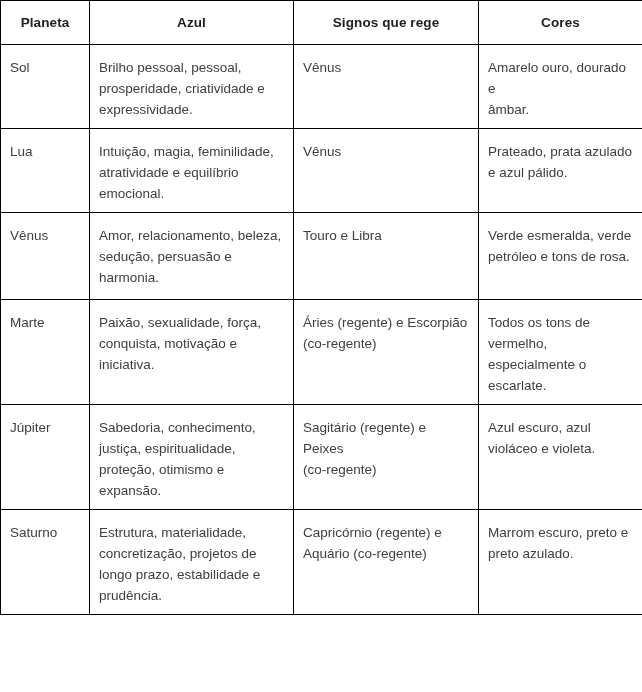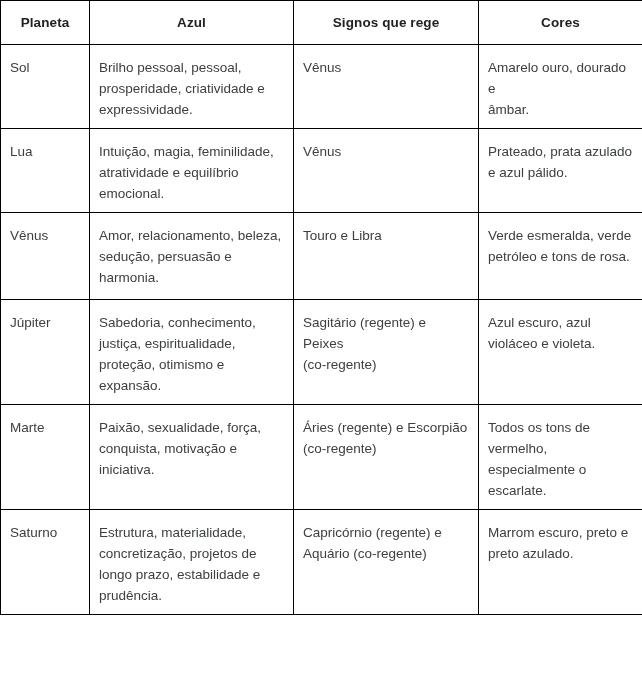--- a/index.html
+++ b/index.html
@@ -86,42 +86,42 @@
       </tr>
       <tr style="height:87px">
         <td>Vênus</td>
         <td>Amor, relacionamento, beleza,
 sedução, persuasão e
 harmonia.</td>
         <td>Touro e Libra</td>
         <td>Verde esmeralda, verde
 petróleo e tons de rosa.</td>
       </tr>
-      <tr style="height:104px">
-        <td>Júpiter</td>
-        <td>Sabedoria, conhecimento,
-justiça, espiritualidade,
-proteção, otimismo e
-expansão.</td>
-        <td>Sagitário (regente) e Peixes
-(co-regente)</td>
-        <td>Azul escuro, azul
-violáceo e violeta.</td>
-      </tr>
       <tr style="height:97px">
         <td>Marte</td>
         <td>Paixão, sexualidade, força,
 conquista, motivação e
 iniciativa.</td>
         <td>Áries (regente) e Escorpião
 (co-regente)</td>
         <td>Todos os tons de
 vermelho,
 especialmente o
 escarlate.</td>
+      </tr>
+      <tr style="height:104px">
+        <td>Júpiter</td>
+        <td>Sabedoria, conhecimento,
+justiça, espiritualidade,
+proteção, otimismo e
+expansão.</td>
+        <td>Sagitário (regente) e Peixes
+(co-regente)</td>
+        <td>Azul escuro, azul
+violáceo e violeta.</td>
       </tr>
       <tr style="height:103px">
         <td>Saturno</td>
         <td>Estrutura, materialidade,
 concretização, projetos de
 longo prazo, estabilidade e
 prudência.</td>
         <td>Capricórnio (regente) e
 Aquário (co-regente)</td>
         <td>Marrom escuro, preto e

